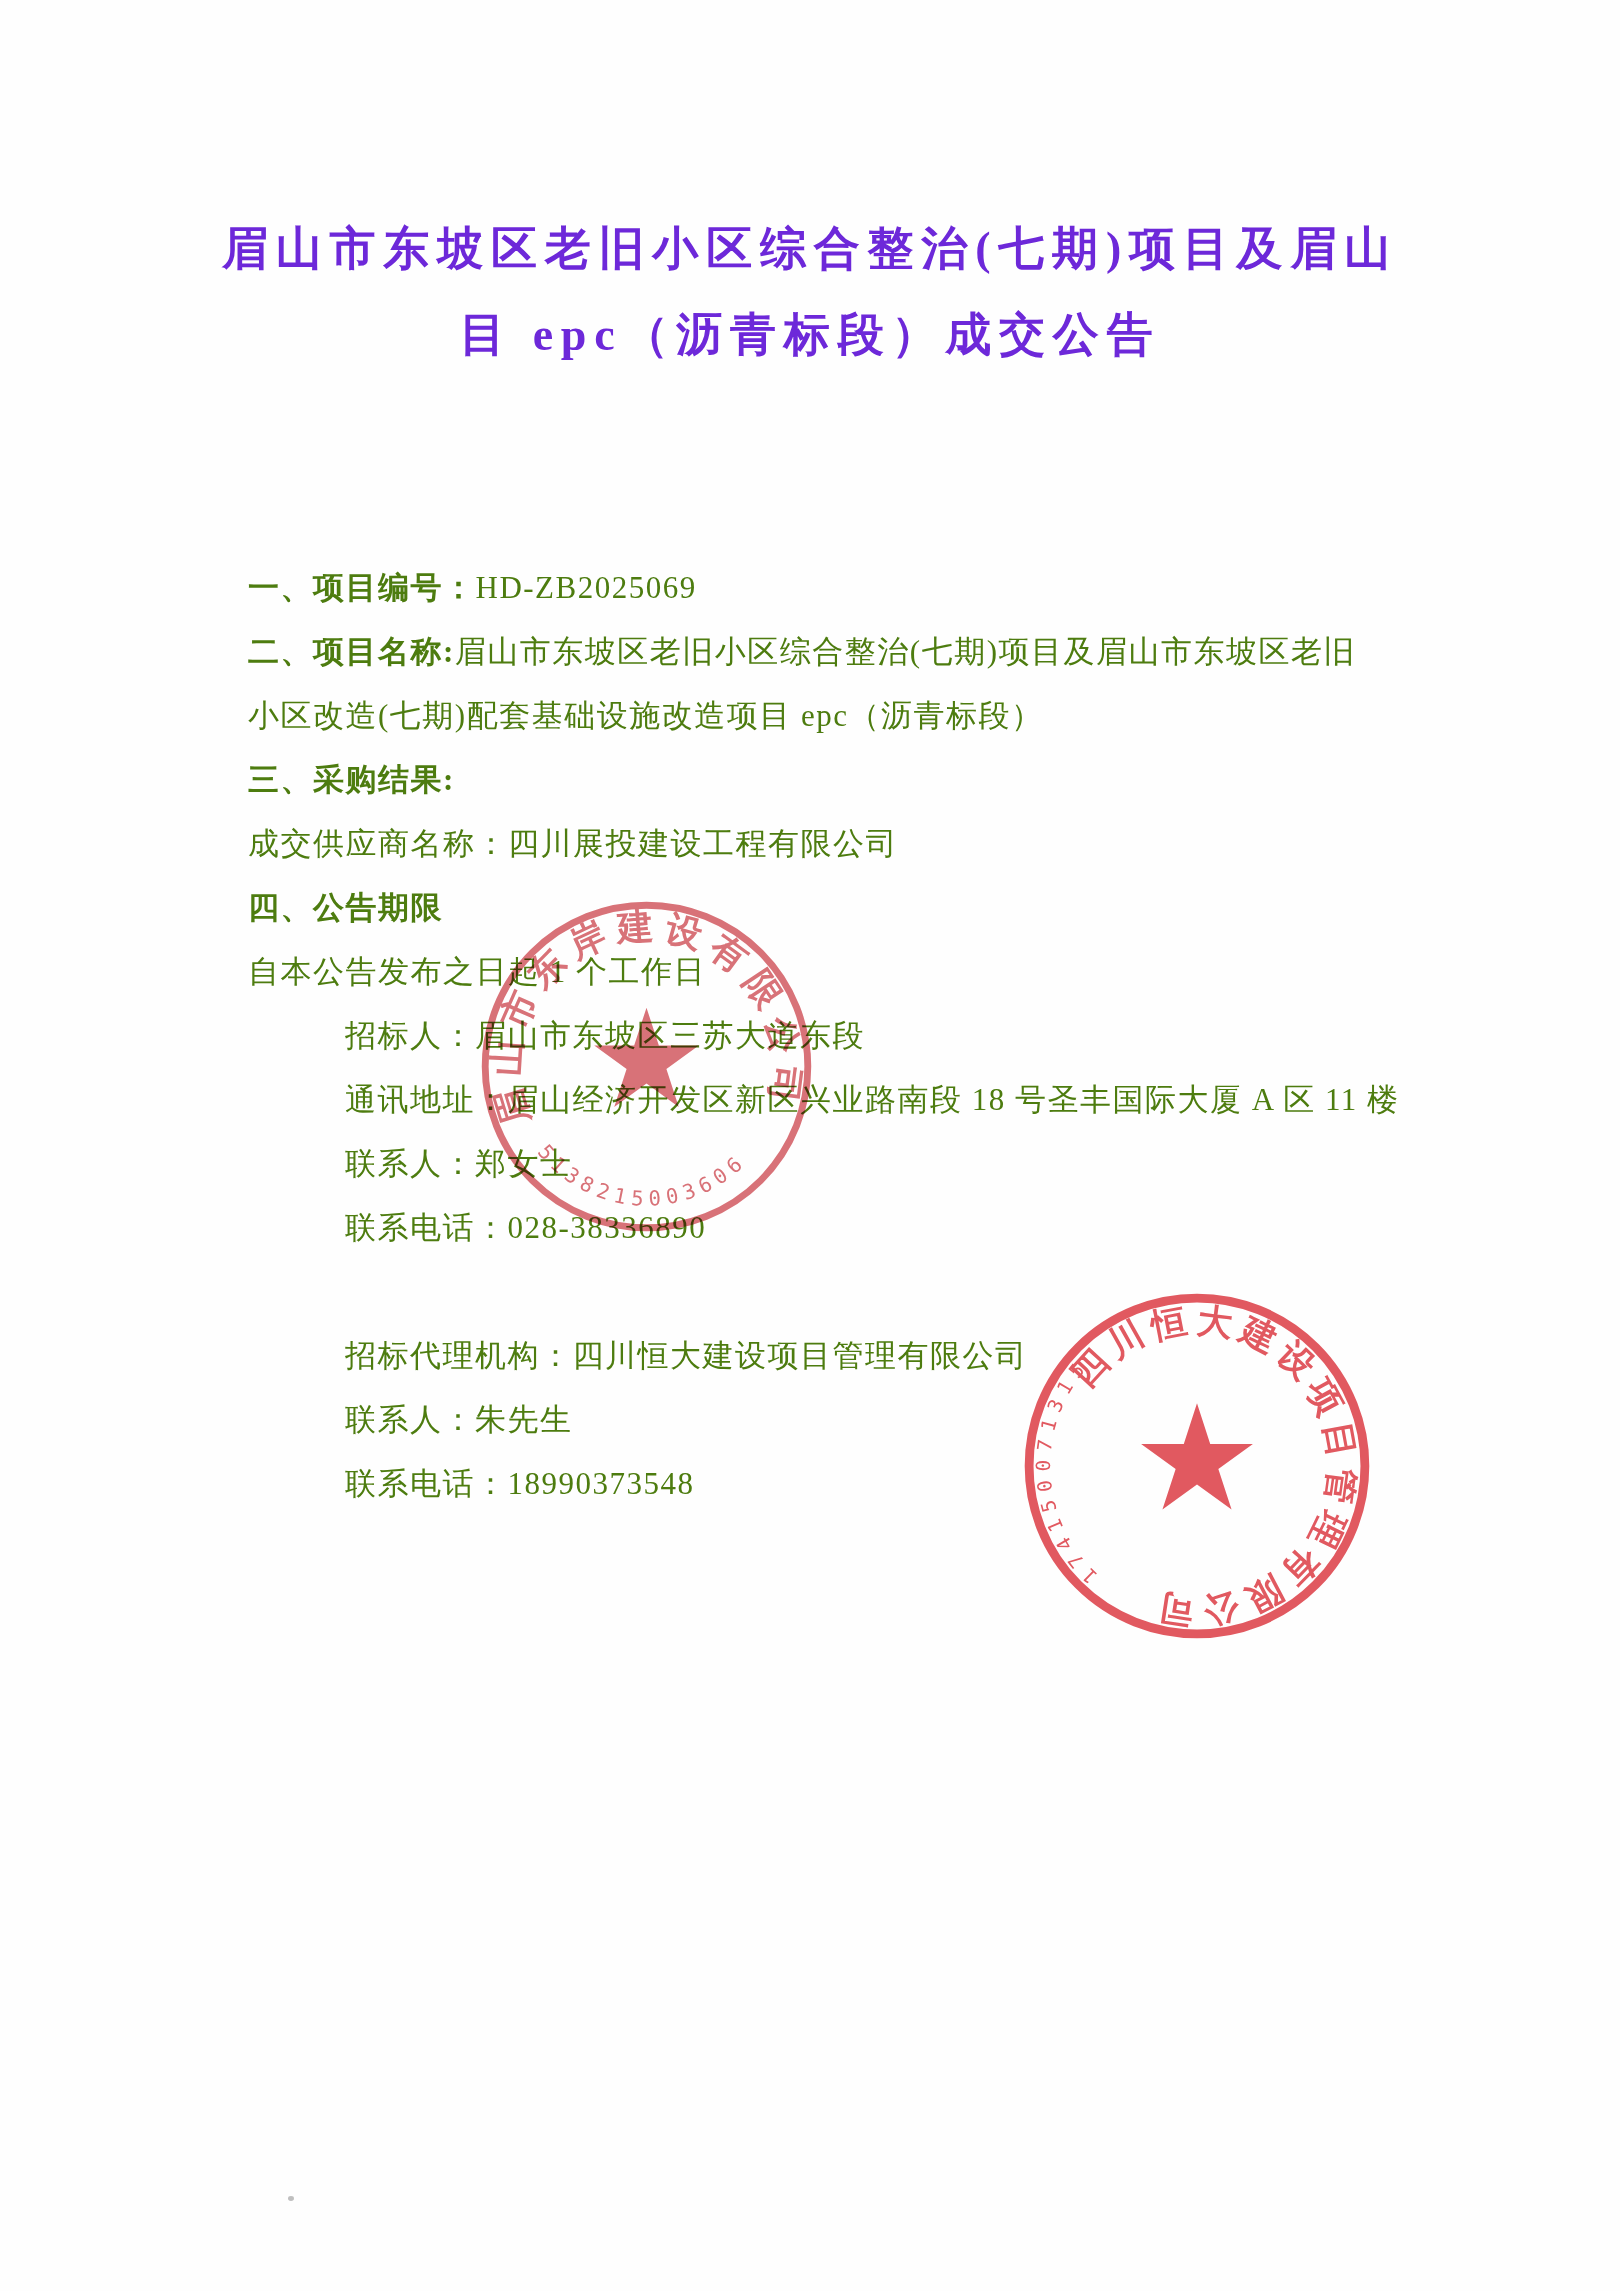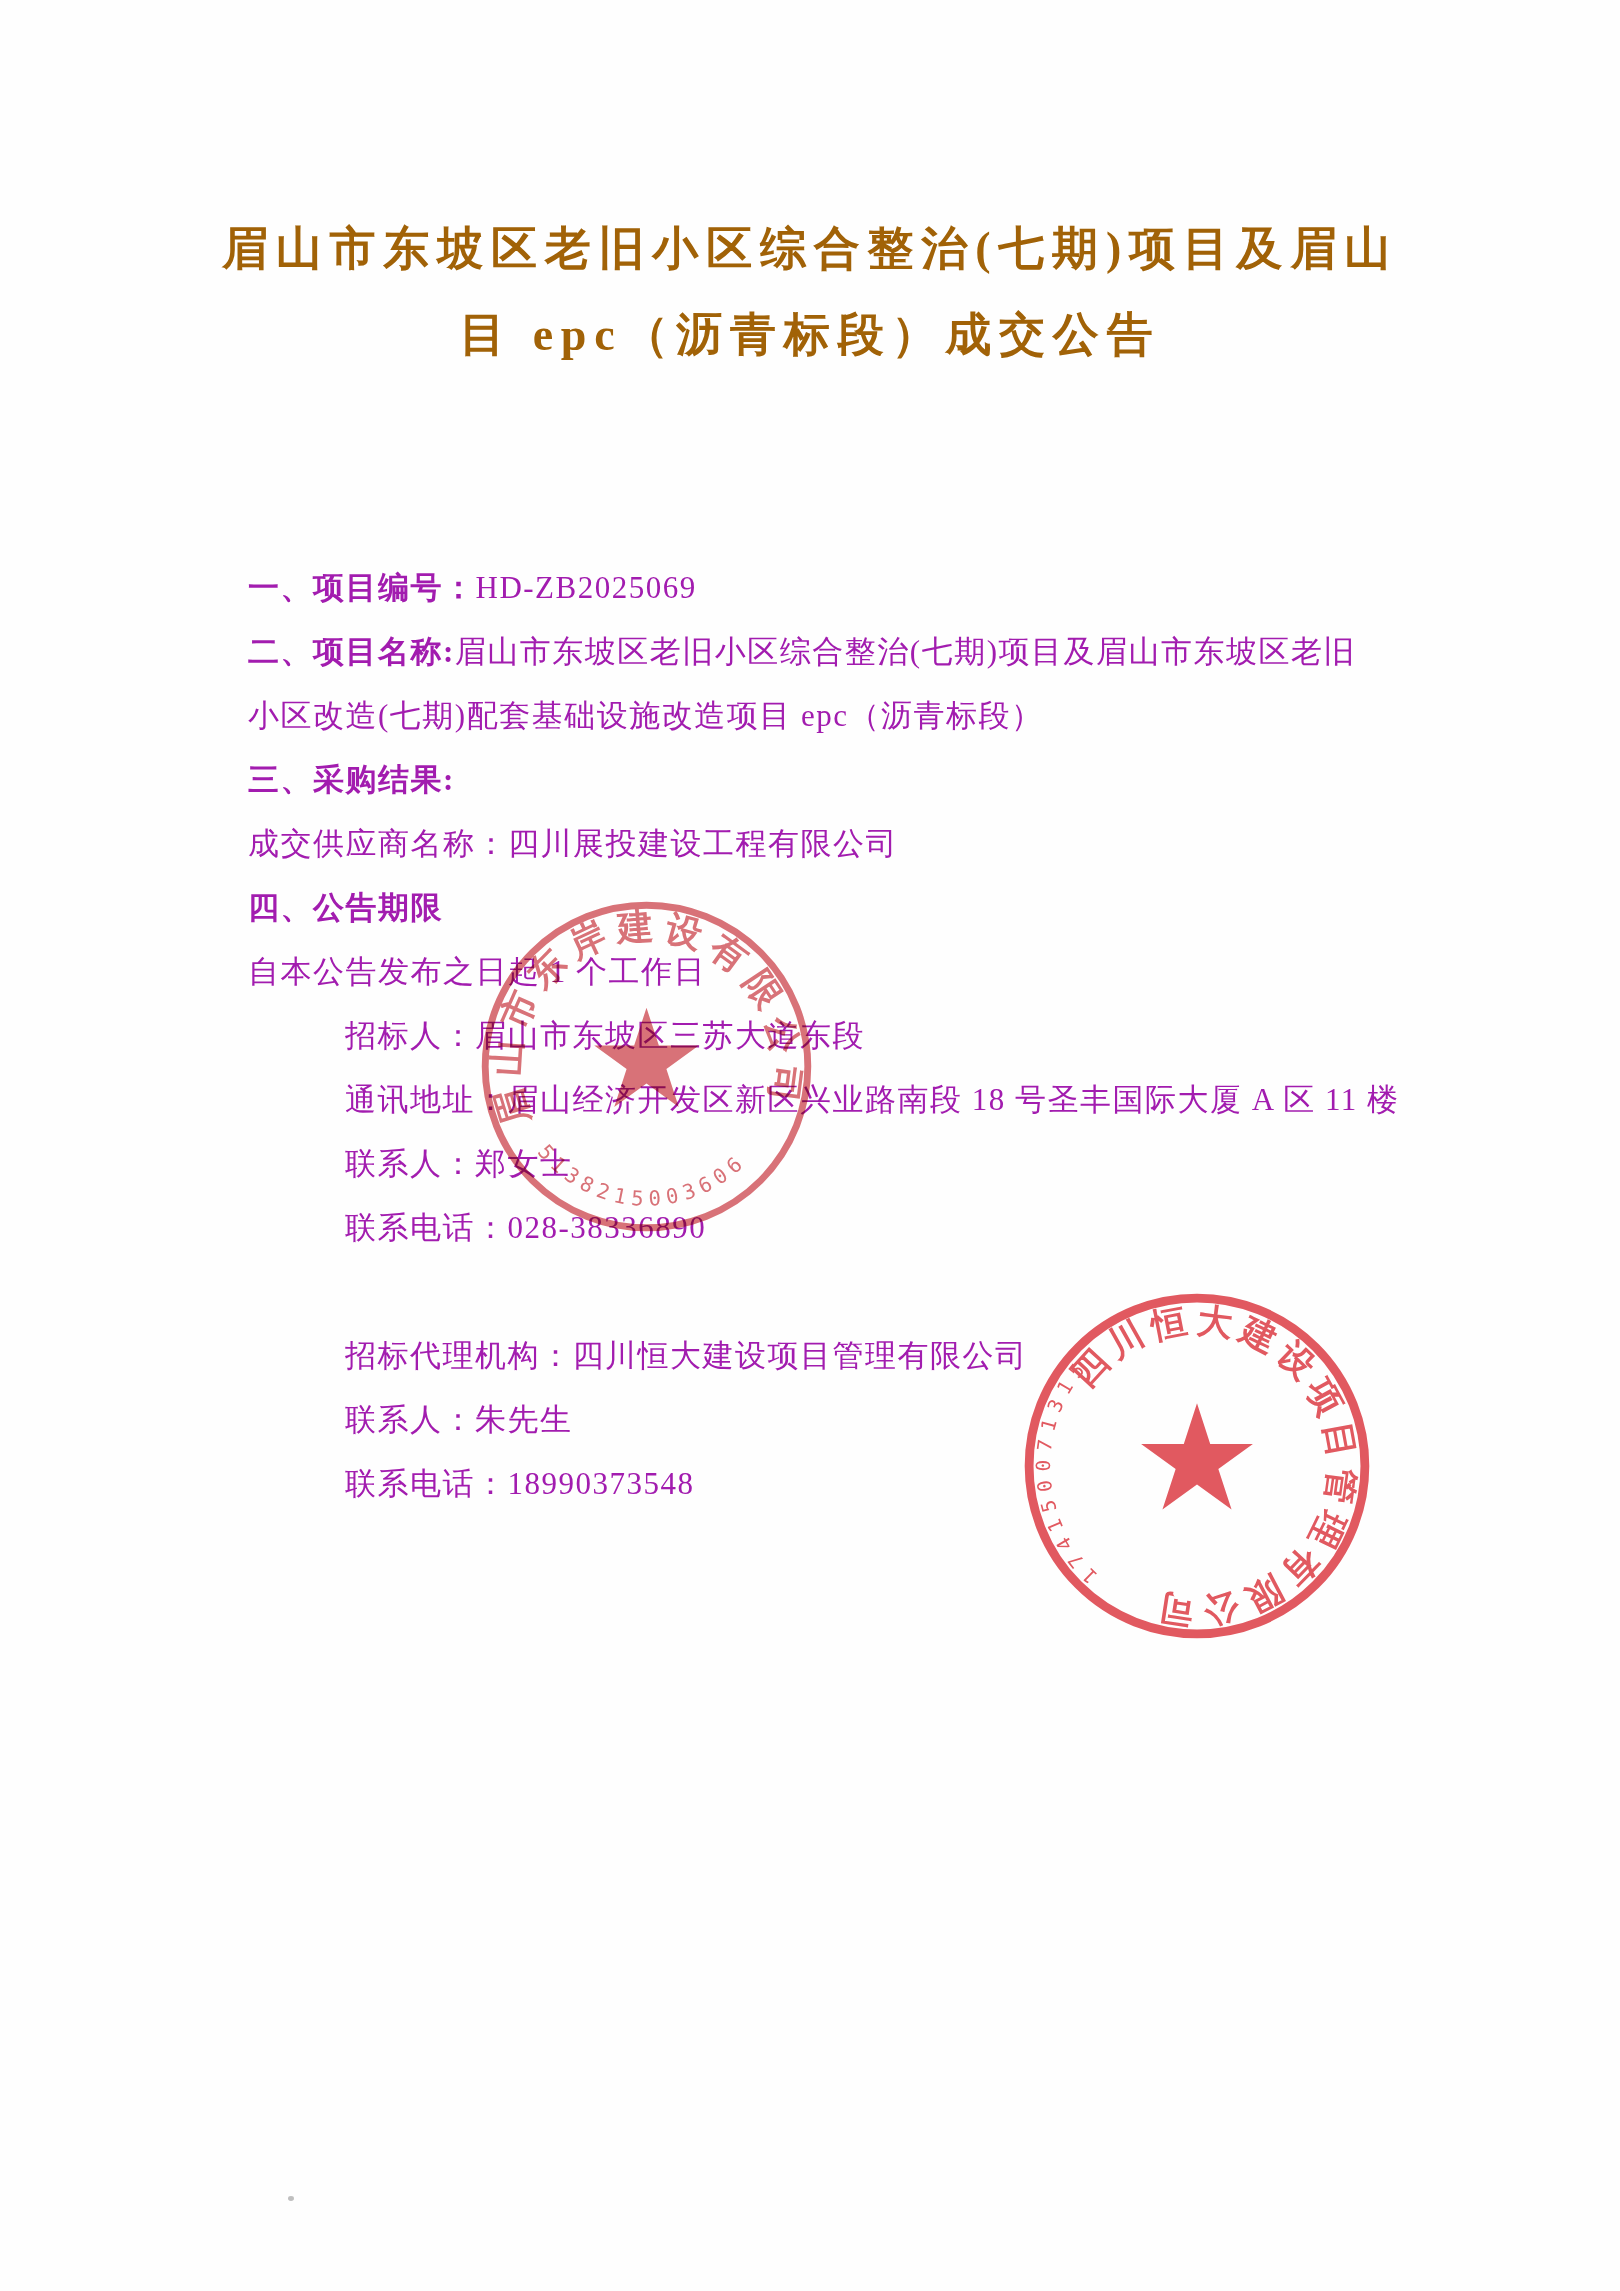--- a/index.html
+++ b/index.html
@@ -7,33 +7,33 @@
     position:relative;
     width:1620px;height:2292px;
     background:#fefefe;
     font-family:"Liberation Serif","DejaVu Serif",serif;
     overflow:hidden;
   }
   .title-block{
     position:absolute;
     left:0;top:206px;width:1620px;
     text-align:center;
-    color:#a16207;
+    color:#6d28d9;
   }
   .title-line{
     font-size:46px;
     font-weight:700;
     line-height:86px;
     letter-spacing:7.8px;
     white-space:nowrap;
   }
   .body-text{
     position:absolute;
     left:248px;top:556px;width:1225px;
-    color:#a21caf;
+    color:#4d7c0f;
   }
   .doc-line{
     height:64px;
     line-height:64px;
     font-size:31px;
     letter-spacing:1.5px;
     white-space:nowrap;
   }
   .doc-line.ind3{padding-left:97px;}
   .doc-line .b{font-weight:700;}

